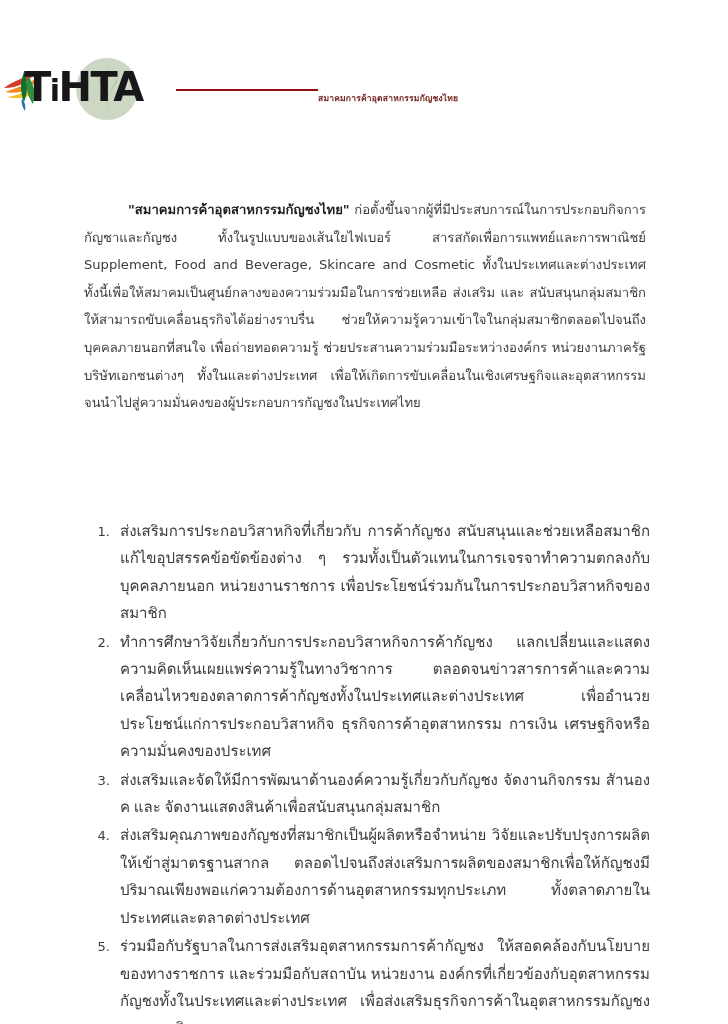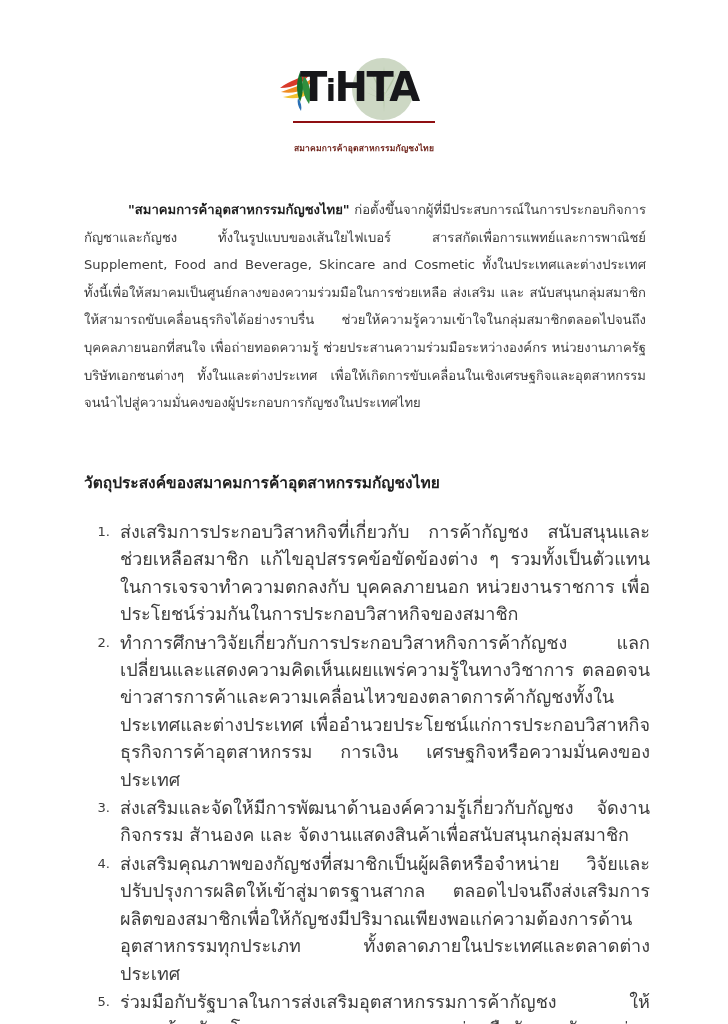--- a/index.html
+++ b/index.html
@@ -24,21 +24,21 @@
     box-sizing: border-box;
   }
 
   
   .logo-block {
     position: absolute;
     top: 58px;
     left: 0;
     width: 728px;
     display: flex;
-    flex-direction: column;
+    flex-direction: row;
     align-items: center;
   }
   .logo-mark {
     position: relative;
     width: 176px;
     height: 62px;
   }
   .logo-circle {
     position: absolute;
     left: 76px;
@@ -151,25 +151,26 @@
     flex: 0 0 36px;
     font-size: 13.1px;
     line-height: 27.4px;
     color: #3c3c3c;
     text-align: right;
     padding-right: 10px;
     box-sizing: border-box;
   }
   .obj-text {
     flex: 1 1 auto;
-    font-size: 18px;
+    font-size: 15px;
     line-height: 27.4px;
     color: #3c3c3c;
     text-align: justify;
     text-justify: inter-word;
+    font-family: Liberation Serif, serif;
   }
 </style>
 </head>
 <body>
 
 <div class="page">
 
   <div class="logo-block">
 
     <div class="logo-mark">
@@ -205,23 +206,20 @@
 
     <div class="logo-rule"></div>
 
     <div class="logo-sub">สมาคมการค้าอุตสาหกรรมกัญชงไทย</div>
   </div>
 
   <div class="content">
     <p class="intro"><b>"สมาคมการค้าอุตสาหกรรมกัญชงไทย"</b><span> ก่อตั้งขึ้นจากผู้ที่มีประสบการณ์ในการประกอบกิจการกัญชาและกัญชง ทั้งในรูปแบบของเส้นใยไฟเบอร์ สารสกัดเพื่อการแพทย์และการพาณิชย์ Supplement, Food and Beverage,  Skincare and Cosmetic ทั้งในประเทศและต่างประเทศ  ทั้งนี้เพื่อให้สมาคมเป็นศูนย์กลางของความร่วมมือในการช่วยเหลือ ส่งเสริม และ สนับสนุนกลุ่มสมาชิก ให้สามารถขับเคลื่อนธุรกิจได้อย่างราบรื่น ช่วยให้ความรู้ความเข้าใจในกลุ่มสมาชิกตลอดไปจนถึงบุคคลภายนอกที่สนใจ  เพื่อถ่ายทอดความรู้  ช่วยประสานความร่วมมือระหว่างองค์กร หน่วยงานภาครัฐ บริษัทเอกชนต่างๆ ทั้งในและต่างประเทศ เพื่อให้เกิดการขับเคลื่อนในเชิงเศรษฐกิจและอุตสาหกรรม  จนนำไปสู่ความมั่นคงของผู้ประกอบการกัญชงในประเทศไทย</span></p>
   </div>
 
-  <div class="heading-wrap">
-    <h2 class="section-heading">วัตถุประสงค์ของสมาคมการค้าอุตสาหกรรมกัญชงไทย</h2>
-  </div>
 
   <div class="obj-list-wrap">
     <ol class="obj-list">
       <li class="obj-item">
         <span class="obj-num">1.</span>
         <span class="obj-text">ส่งเสริมการประกอบวิสาหกิจที่เกี่ยวกับ การค้ากัญชง สนับสนุนและช่วยเหลือสมาชิก แก้ไขอุปสรรคข้อขัดข้องต่าง ๆ รวมทั้งเป็นตัวแทนในการเจรจาทำความตกลงกับ บุคคลภายนอก หน่วยงานราชการ เพื่อประโยชน์ร่วมกันในการประกอบวิสาหกิจของสมาชิก</span>
       </li>
       <li class="obj-item">
         <span class="obj-num">2.</span>
         <span class="obj-text">ทำการศึกษาวิจัยเกี่ยวกับการประกอบวิสาหกิจการค้ากัญชง แลกเปลี่ยนและแสดงความคิดเห็นเผยแพร่ความรู้ในทางวิชาการ ตลอดจนข่าวสารการค้าและความเคลื่อนไหวของตลาดการค้ากัญชงทั้งในประเทศและต่างประเทศ เพื่ออำนวยประโยชน์แก่การประกอบวิสาหกิจ ธุรกิจการค้าอุตสาหกรรม การเงิน เศรษฐกิจหรือความมั่นคงของประเทศ</span>

